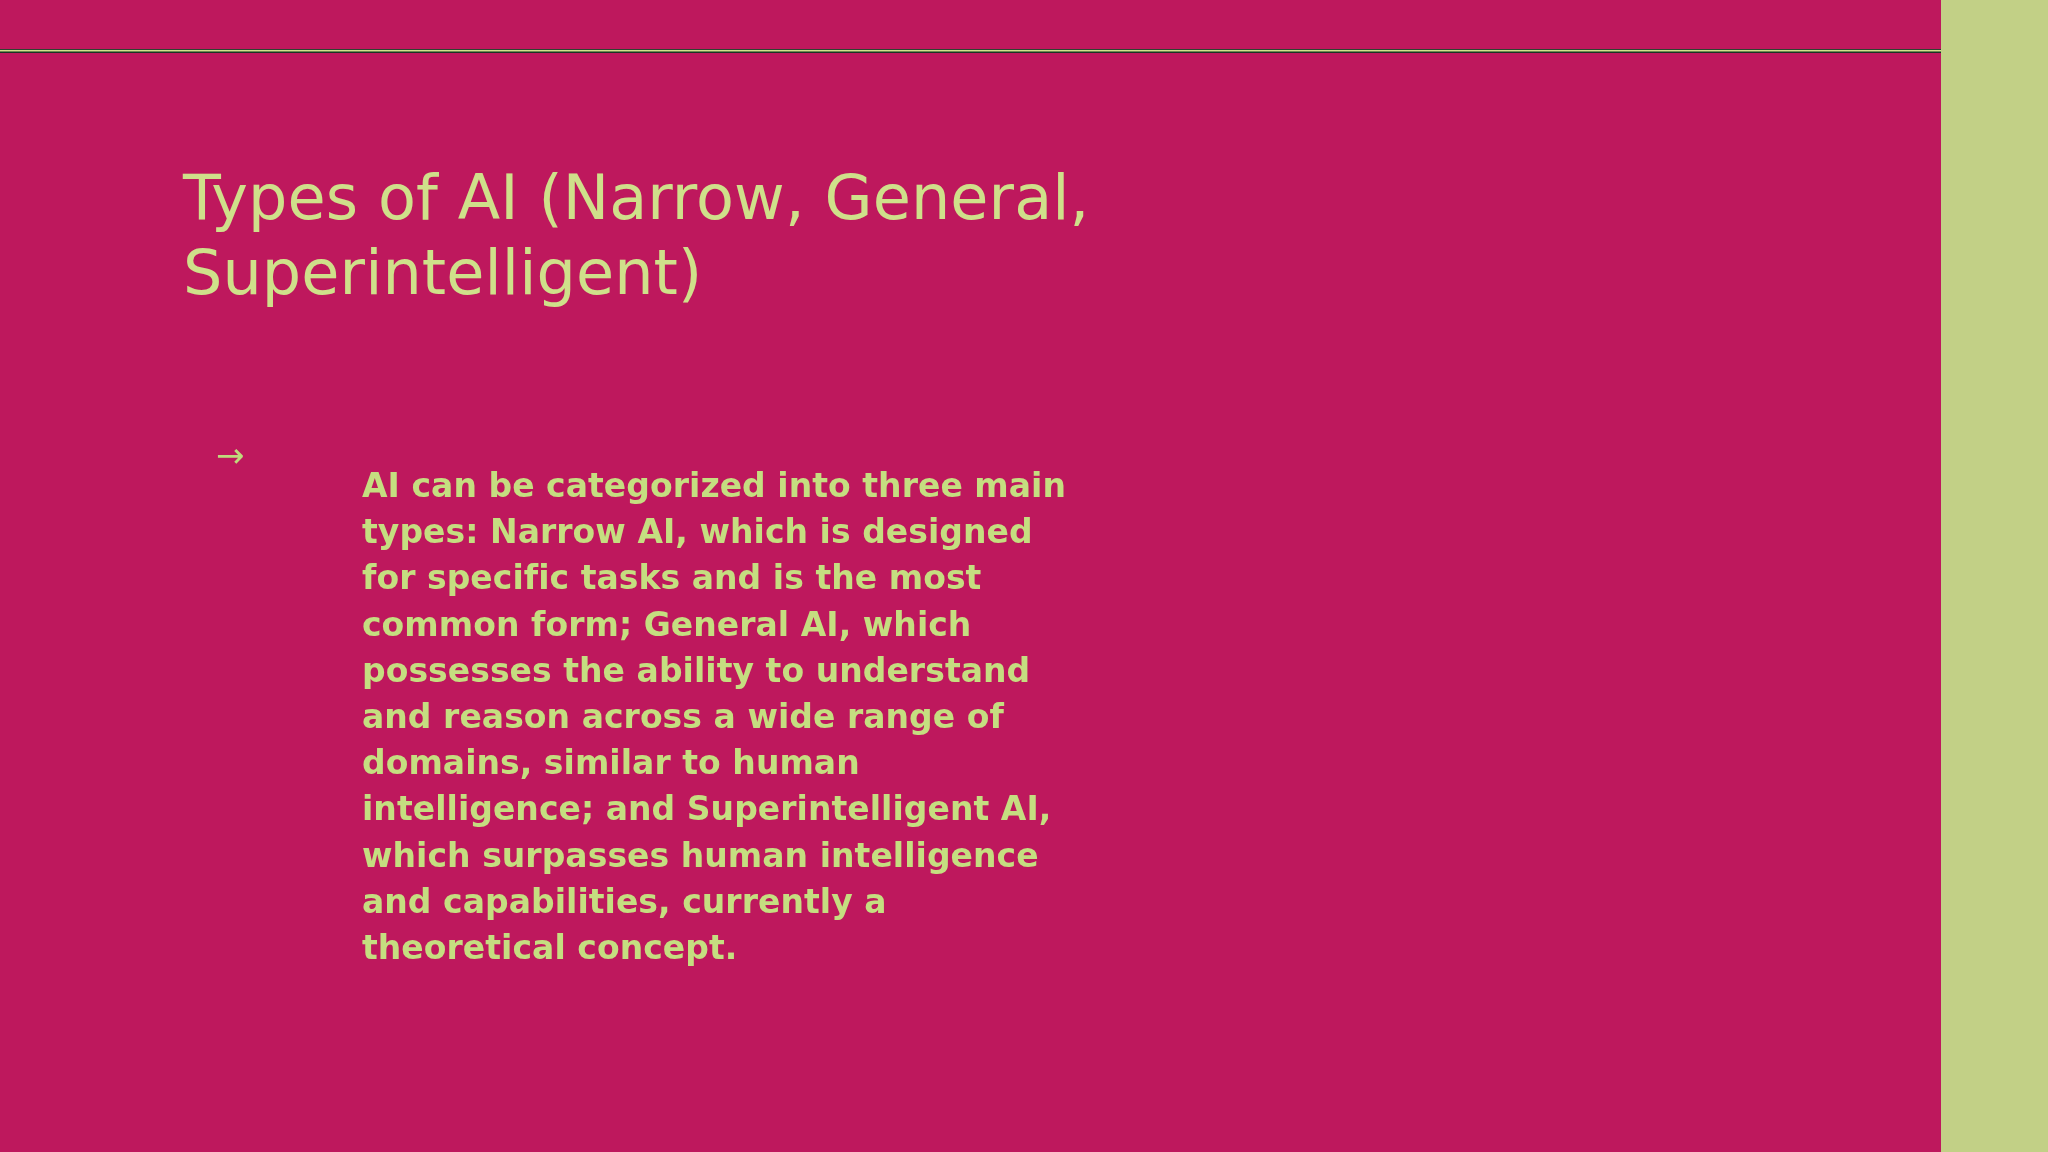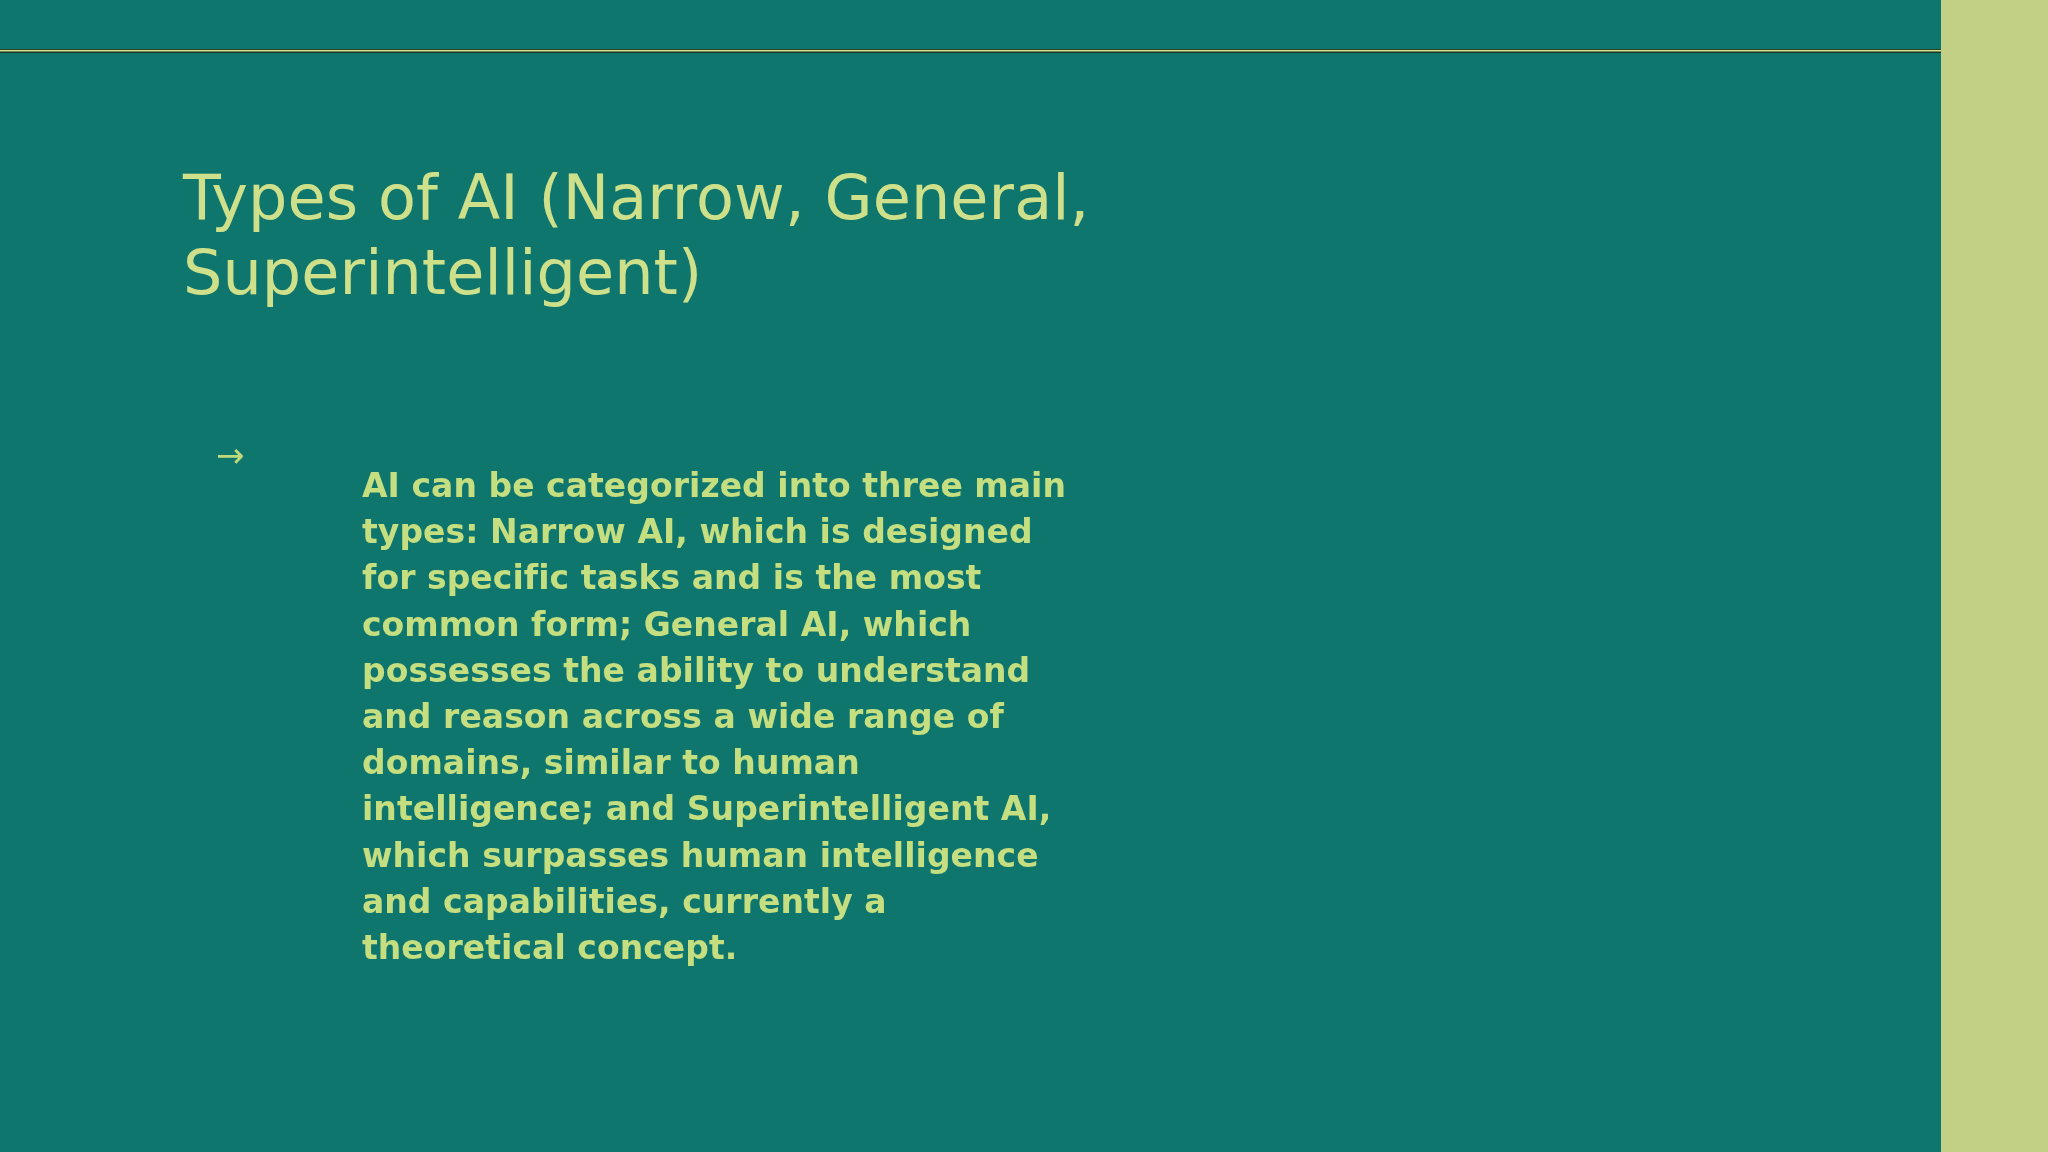--- a/index.html
+++ b/index.html
@@ -10,21 +10,21 @@
     width: 2048px;
     height: 1152px;
     overflow: hidden;
     font-family: "DejaVu Sans", sans-serif;
   }
 
   #slide {
     position: relative;
     width: 2048px;
     height: 1152px;
-    background: #0f766e;
+    background: #be185d;
     overflow: hidden;
   }
 
   
   #accent-strip {
     position: absolute;
     top: 0;
     right: 0;
     width: 107px;
     height: 1152px;

